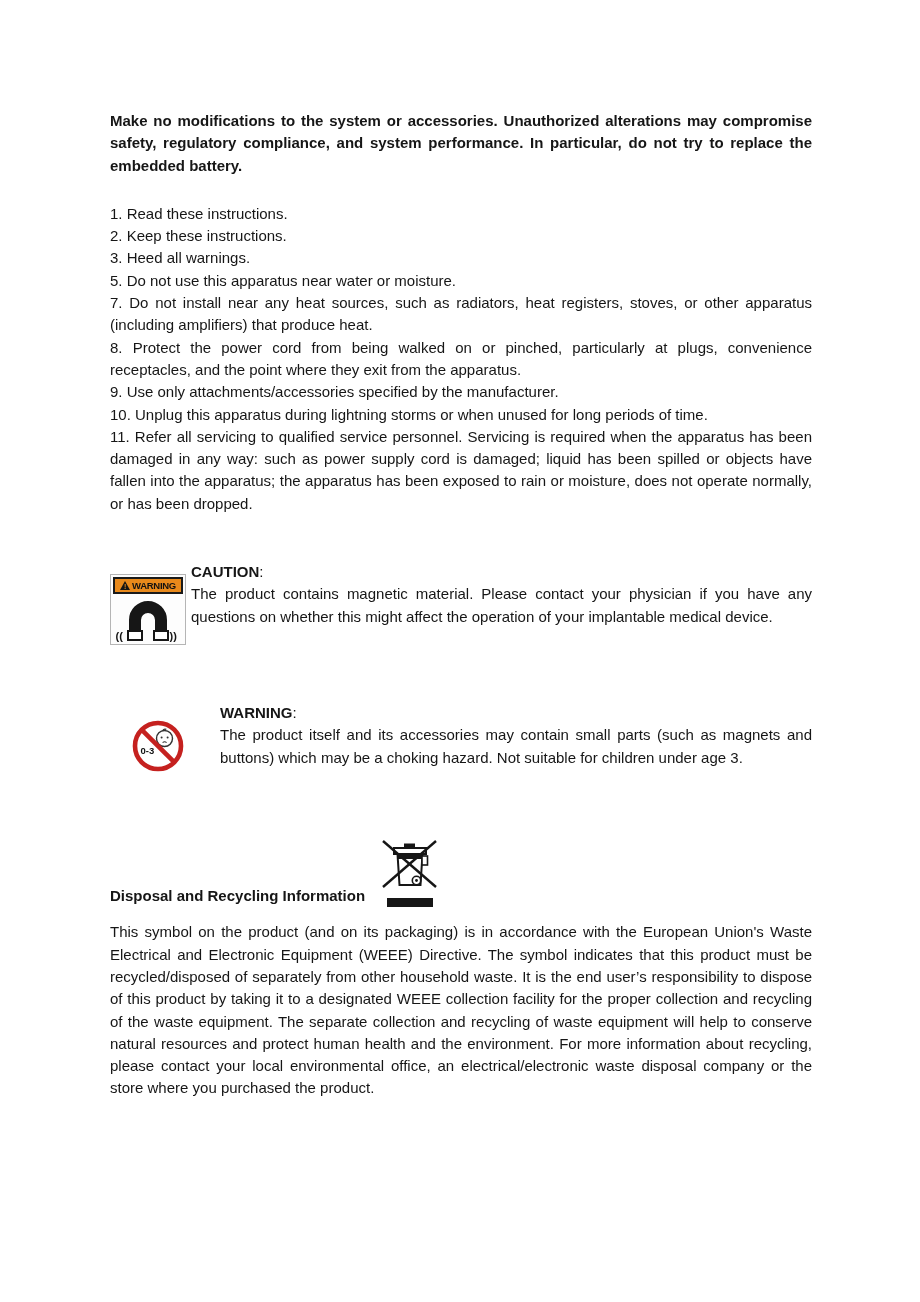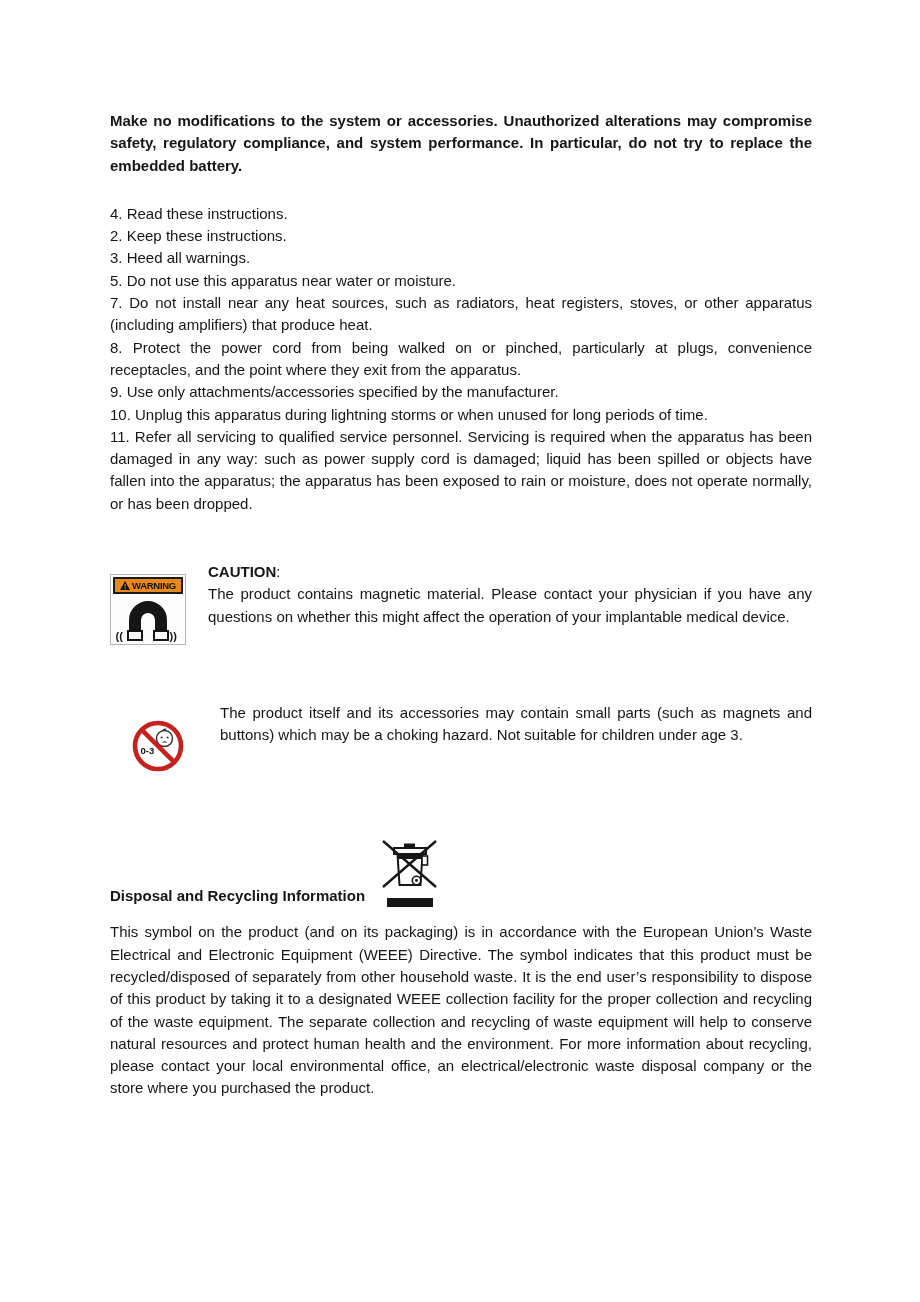--- a/index.html
+++ b/index.html
@@ -40,21 +40,21 @@
     display: flex; align-items: center; justify-content: center;
     gap: 2px;
     height: 17px;
     background: #e8891b;
     border: 2px solid #1a1a1a;
     box-sizing: border-box;
     font-size: 9.5px; font-weight: 700; letter-spacing: -0.3px;
     color: #111; line-height: 1;
   }
   .magnet-svg { display: block; margin: 2px auto 0 auto; }
-  .caution-text { flex: 1 1 auto; margin-left: 22px; }
+  .caution-text { flex: 1 1 auto; margin-left: 5px; }
 
   
   .warning-block { display: flex; margin-top: 57px; }
   .choking-iconwrap { flex: 0 0 auto; margin-left: 22px; margin-top: 18px; width: 52px; }
   .warning-text { flex: 1 1 auto; margin-left: 36px; }
 
   
   .weee-row { display: flex; align-items: flex-end; margin-top: 59px; }
   .disposal-heading { font-weight: 700; white-space: nowrap; }
   .weee-symbol-col { display: flex; flex-direction: column; align-items: center; margin-left: 16px; }
@@ -65,21 +65,21 @@
   svg text { font-family: "Liberation Sans", "DejaVu Sans", sans-serif; }
 </style>
 </head>
 <body>
 
 <div class="page">
 
   <p class="intro justify">Make no modifications to the system or accessories. Unauthorized alterations may compromise safety, regulatory compliance, and system performance. In particular, do not try to replace the embedded battery.</p>
 
   <div class="instructions">
-    <p>4. Read these instructions.</p>
+    <p>1. Read these instructions.</p>
     <p>2. Keep these instructions.</p>
     <p>3. Heed all warnings.</p>
     <p>5. Do not use this apparatus near water or moisture.</p>
     <p>7. Do not install near any heat sources, such as radiators, heat registers, stoves, or other apparatus (including amplifiers) that produce heat.</p>
     <p>8. Protect the power cord from being walked on or pinched, particularly at plugs, convenience receptacles, and the point where they exit from the apparatus.</p>
     <p>9. Use only attachments/accessories specified by the manufacturer.</p>
     <p>10. Unplug this apparatus during lightning storms or when unused for long periods of time.</p>
     <p>11. Refer all servicing to qualified service personnel. Servicing is required when the apparatus has been damaged in any way: such as power supply cord is damaged; liquid has been spilled or objects have fallen into the apparatus; the apparatus has been exposed to rain or moisture, does not operate normally, or has been dropped.</p>
   </div>
 
@@ -116,20 +116,21 @@
           <circle cx="29.6" cy="17.6" r="1" fill="#333333"></circle>
           <circle cx="35.6" cy="17.6" r="1" fill="#333333"></circle>
           <path d="M 30.6 22.6 q 2 -1.6 4 0" fill="none" stroke="#333333" stroke-width="1.1"></path>
         </g>
         <text x="8.5" y="33.5" font-size="9.5" font-weight="bold" fill="#111111">0-3</text>
         <circle cx="26" cy="26" r="23" fill="none" stroke="#c5211f" stroke-width="4.6"></circle>
         <line x1="9.8" y1="9.8" x2="42.2" y2="42.2" stroke="#c5211f" stroke-width="4.6"></line>
       </svg>
     </div>
     <div class="warning-text">
+      <p><span class="bold">WARNING</span><span>:</span></p>
       <p class="justify">The product itself and its accessories may contain small parts (such as magnets and buttons) which may be a choking hazard. Not suitable for children under age 3.</p>
     </div>
   </div>
 
   <div class="weee-row">
     <p class="disposal-heading">Disposal and Recycling Information</p>
     <div class="weee-symbol-col">
       <svg width="58" height="52" viewBox="0 0 58 52">
         <rect x="23" y="6.5" width="11" height="4.5" fill="#161616"></rect>
         <rect x="13" y="11" width="32" height="6" fill="#ffffff" stroke="#161616" stroke-width="2"></rect>

